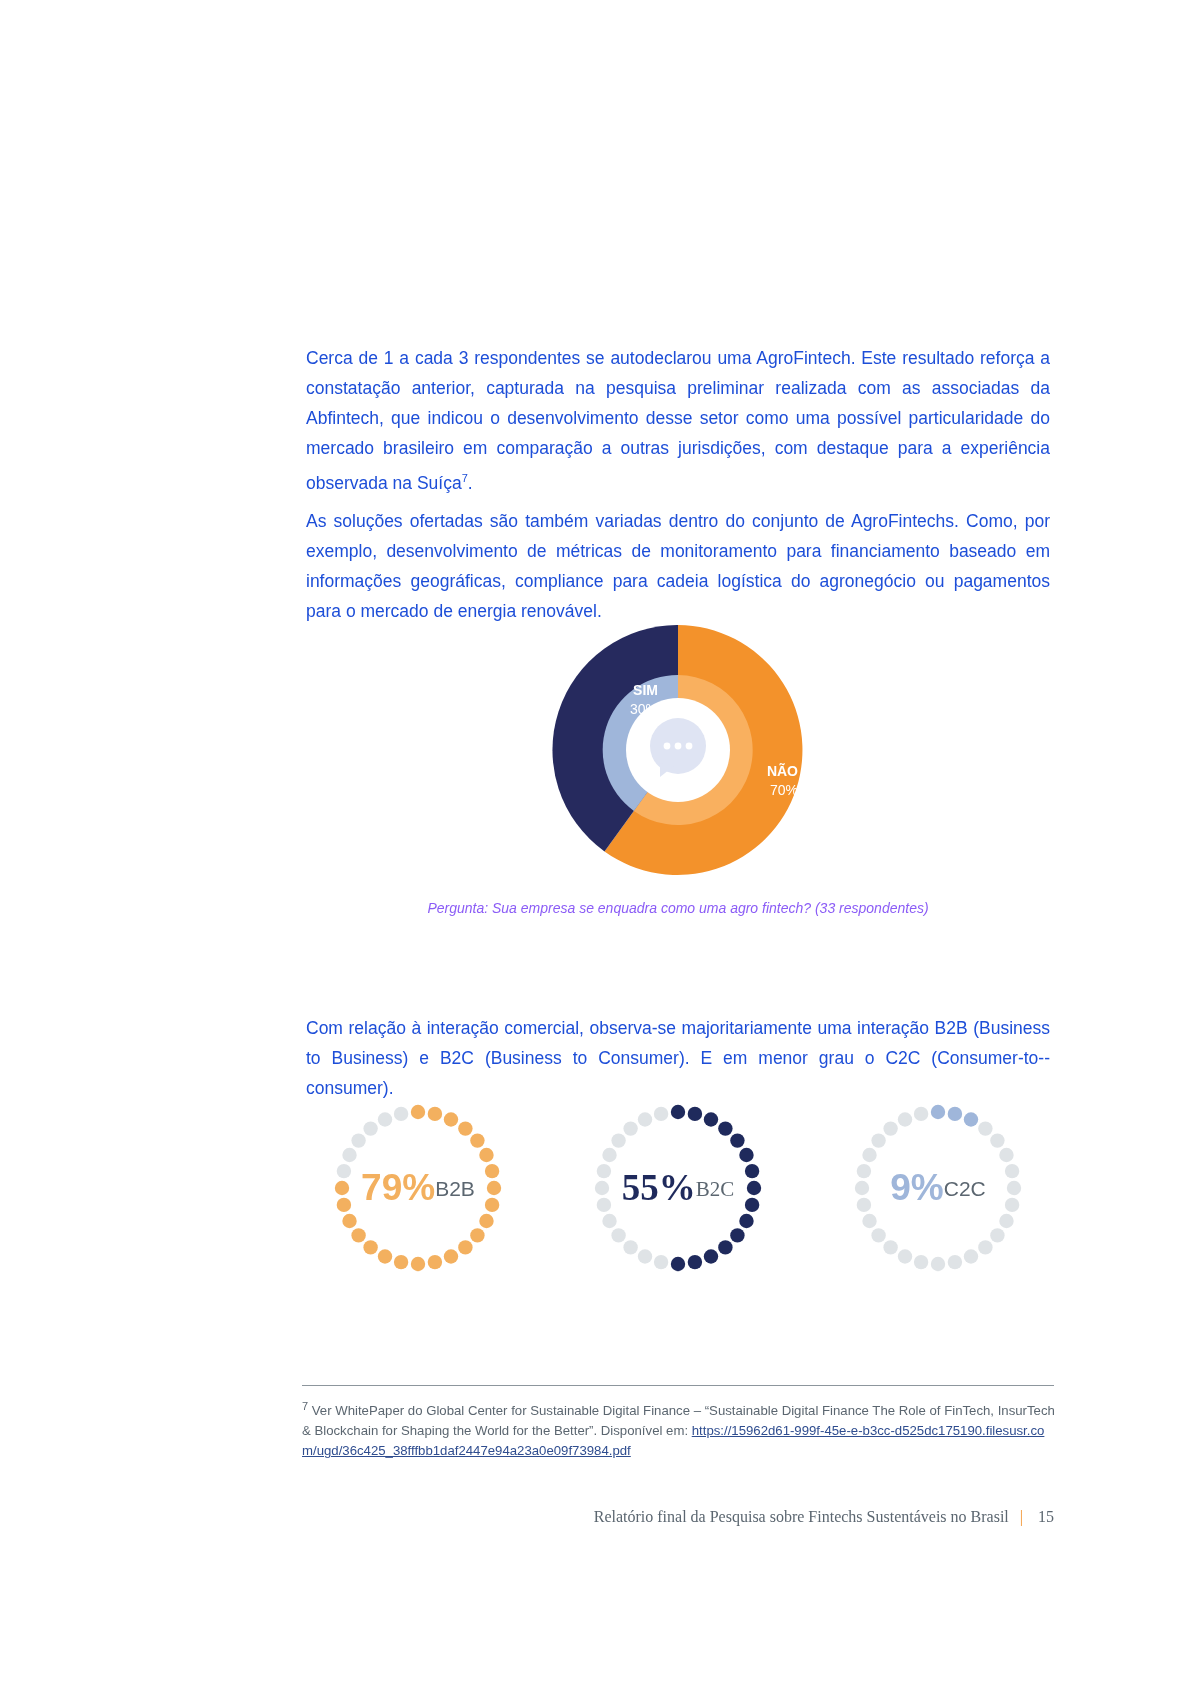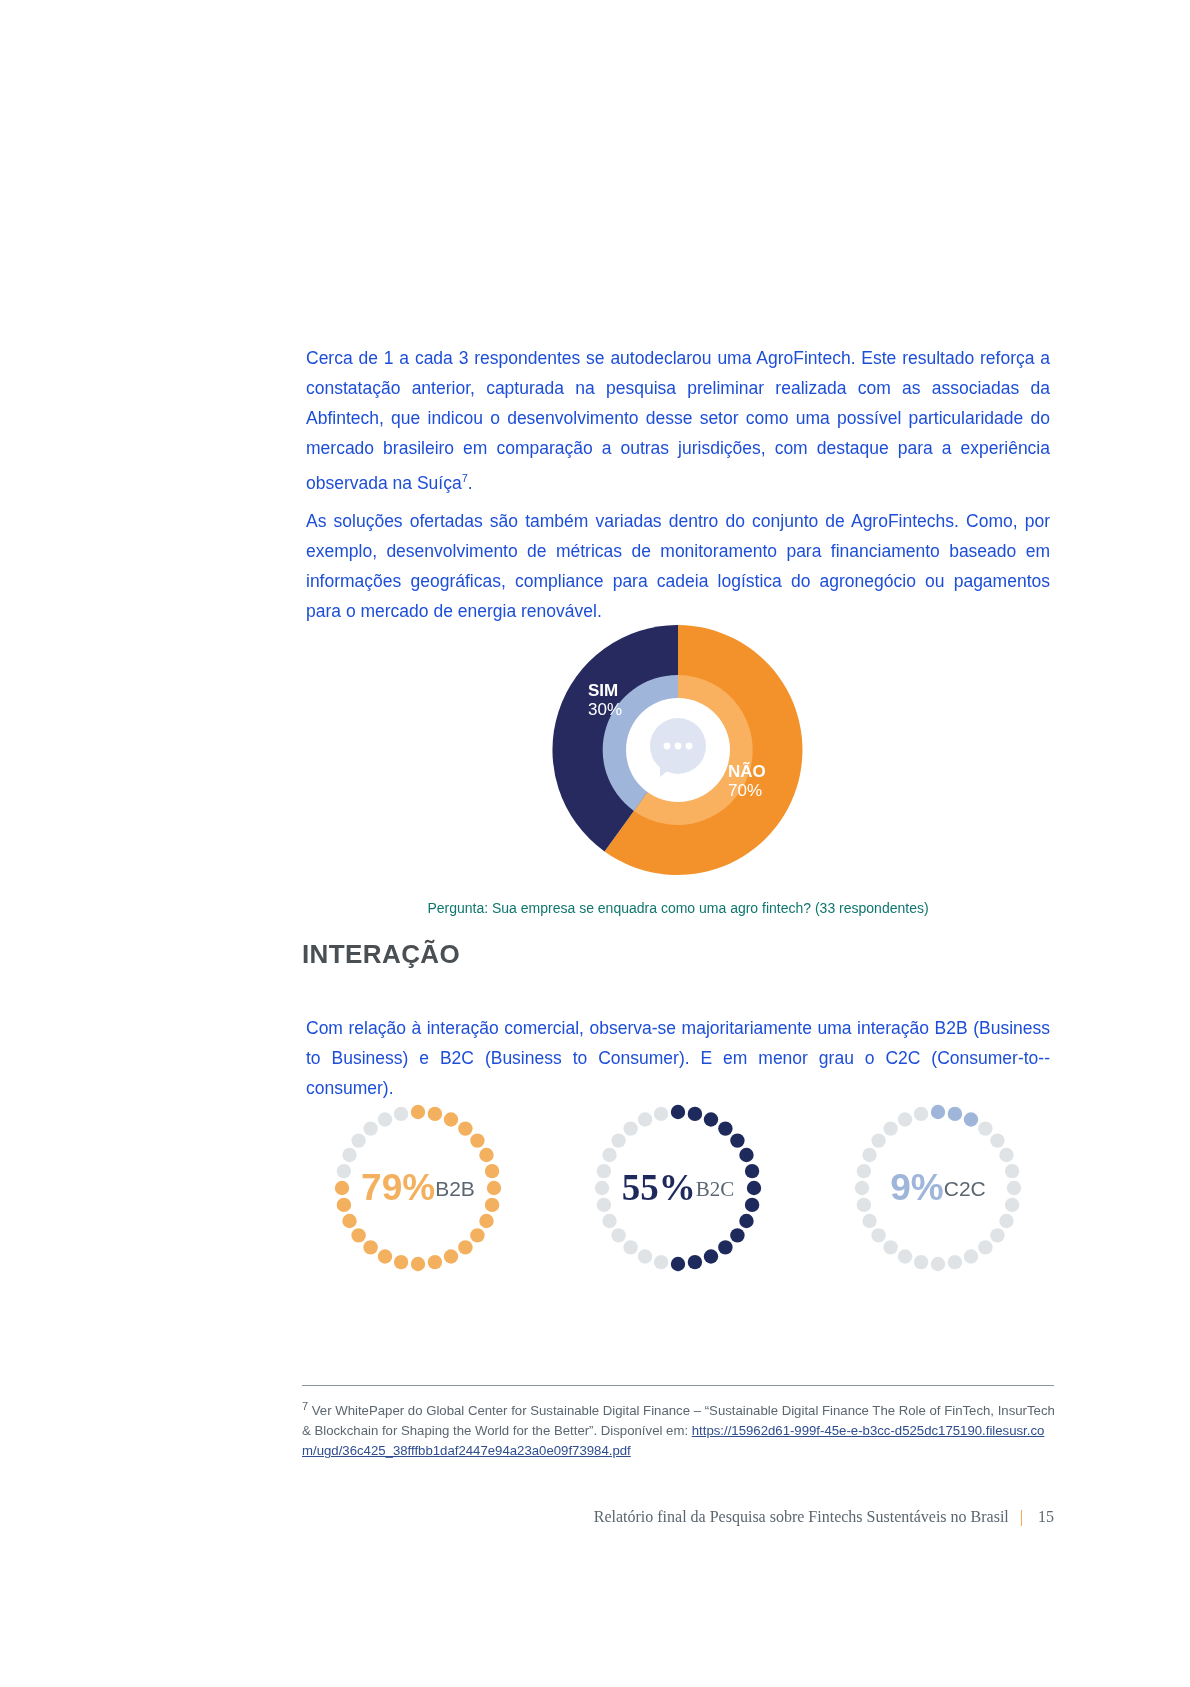--- a/index.html
+++ b/index.html
@@ -20,30 +20,30 @@
     font-family:"Liberation Sans", sans-serif;
   }
   p.body{
     font-size:17.5px;line-height:30px;color:#1d4ed8;
     margin:4px;text-align:justify;
   }
   sup{font-size:11px;vertical-align:super;}
 
   
   .caption{
-    font-size:14px;color:#0f766e;
+    font-size:14px;font-style:italic;color:#8b5cf6;
     text-align:center;width:100%;
   }
 
   
   .donut-wrap{position:relative;width:752px;height:255px;}
   .donut{position:absolute;left:50%;transform:translateX(-50%);top:0;}
   .donut-label{
-    position:absolute;font-size:17px;font-weight:bold;color:#ffffff;
-    line-height:19px;text-align:left;
+    position:absolute;font-size:14px;font-weight:bold;color:#ffffff;
+    line-height:19px;text-align:right;
   }
   .donut-label .pct{font-weight:normal;display:block;}
 
   
   .dotrow{position:relative;width:752px;height:185px;}
   .dotitem{position:absolute;top:0;width:180px;height:185px;}
   .dotitem .ring{position:absolute;left:0;top:0;}
   .dotitem .center{
     position:absolute;left:0;top:0;width:180px;height:180px;
     display:flex;flex-direction:row;align-items:center;justify-content:center;
@@ -113,23 +113,20 @@
         <span>NÃO</span>
         <span class="pct">70%</span>
       </div>
     </div>
   </div>
 
   <div class="col" style="top:900px;">
     <div class="caption">Pergunta: Sua empresa se enquadra como uma agro fintech? (33 respondentes)</div>
   </div>
 
-  <div class="col" style="top:939px;">
-    <h2 class="section-title">INTERAÇÃO</h2>
-  </div>
 
   <div class="col" style="top:1009px;">
     <p class="body">Com relação à interação comercial, observa-se majoritariamente uma interação B2B (Business to Business) e B2C (Business to Consumer). E em menor grau o C2C (Consumer-to--consumer).</p>
   </div>
 
   <div class="col" style="top:1098px;">
     <div class="dotrow">
 
       <div class="dotitem" style="left:26px;">
         <svg class="ring" width="180" height="180" viewBox="0 0 180 180">

